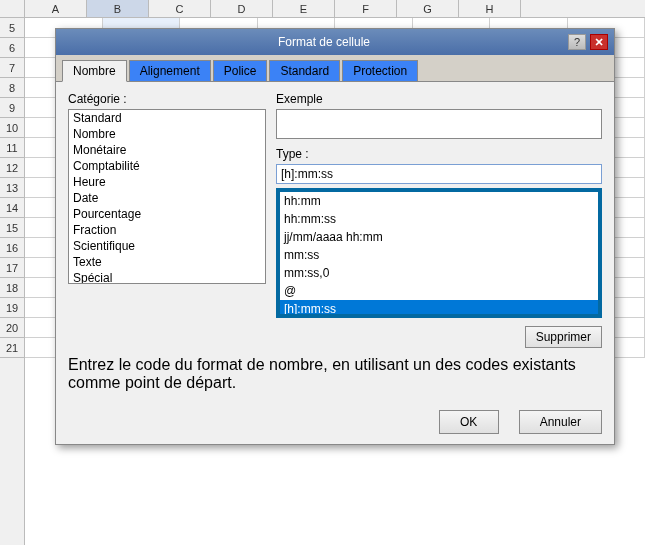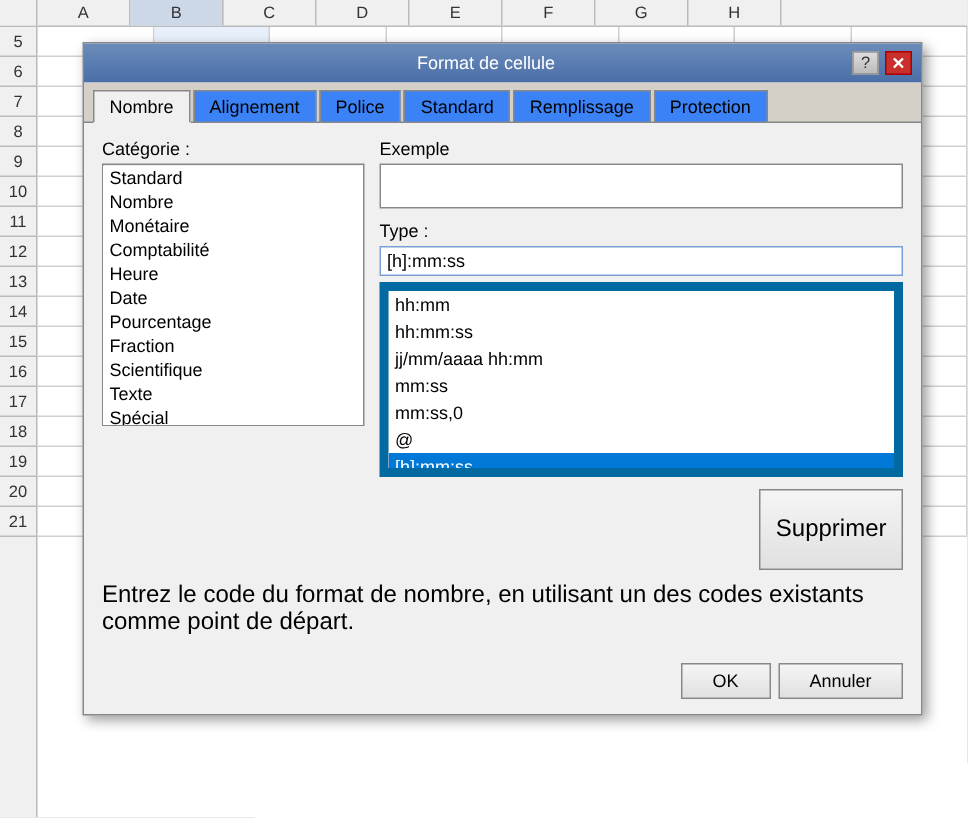--- a/index.html
+++ b/index.html
@@ -162,21 +162,21 @@
     }
 
     
     .two-col {
       display: flex;
       gap: 10px;
     }
 
     
     .left-col {
-      width: 175px;
+      width: 198px;
       flex-shrink: 0;
     }
     .section-label {
       font-size: 12px;
       margin-bottom: 3px;
       color: #000;
     }
     .listbox {
       border: 1px solid #888;
       background: white;
@@ -213,61 +213,61 @@
       width: 100%;
       border: 1px solid #7a9fd4;
       padding: 2px 4px;
       font-size: 12px;
       background: white;
       margin-bottom: 4px;
       outline: none;
     }
 
     .type-listbox {
-      border: 6px solid #0369a1;
+      border: 4px solid #0369a1;
       background: white;
       height: 130px;
       overflow-y: scroll;
       font-size: 12px;
       position: relative;
     }
     .type-listbox-item {
       padding: 2px 4px;
       cursor: pointer;
       white-space: nowrap;
     }
     .type-listbox-item.selected {
       background: #0078d7;
       color: white;
     }
 
     
     .btn-delete {
       float: right;
       margin-top: 4px;
-      padding: 17px 10px;
+      padding: 3px 10px;
       border: 1px solid #888;
       background: linear-gradient(to bottom, #f5f5f5, #e0e0e0);
-      font-size: 16px;
+      font-size: 12px;
       cursor: pointer;
     }
 
     
     .description {
       clear: both;
       padding-top: 8px;
       font-size: 16px;
       color: #000;
     }
 
     
     .dialog-footer {
       display: flex;
       justify-content: flex-end;
-      gap: 5px;
+      gap: 20px;
       padding: 8px 12px 10px;
       background: #f0f0f0;
     }
     .btn-ok, .btn-cancel {
       padding: 4px 20px;
       border: 1px solid #888;
       background: linear-gradient(to bottom, #f5f5f5, #e0e0e0);
       font-size: 12px;
       cursor: pointer;
       min-width: 60px;
@@ -513,21 +513,20 @@
       <div class="title-btn help">?</div>
       <div class="title-btn close">✕</div>
     </div>
   </div>
 
   <div class="tabs">
     <div class="tab active">Nombre</div>
     <div class="tab">Alignement</div>
     <div class="tab">Police</div>
     <div class="tab">Standard</div>
-    <div class="tab">Remplissage</div>
     <div class="tab">Protection</div>
   </div>
 
   <div class="dialog-content">
     <div class="two-col">
 
       <div class="left-col">
         <div class="section-label">Catégorie :</div>
         <div class="listbox">
           <div class="listbox-item">Standard</div>

